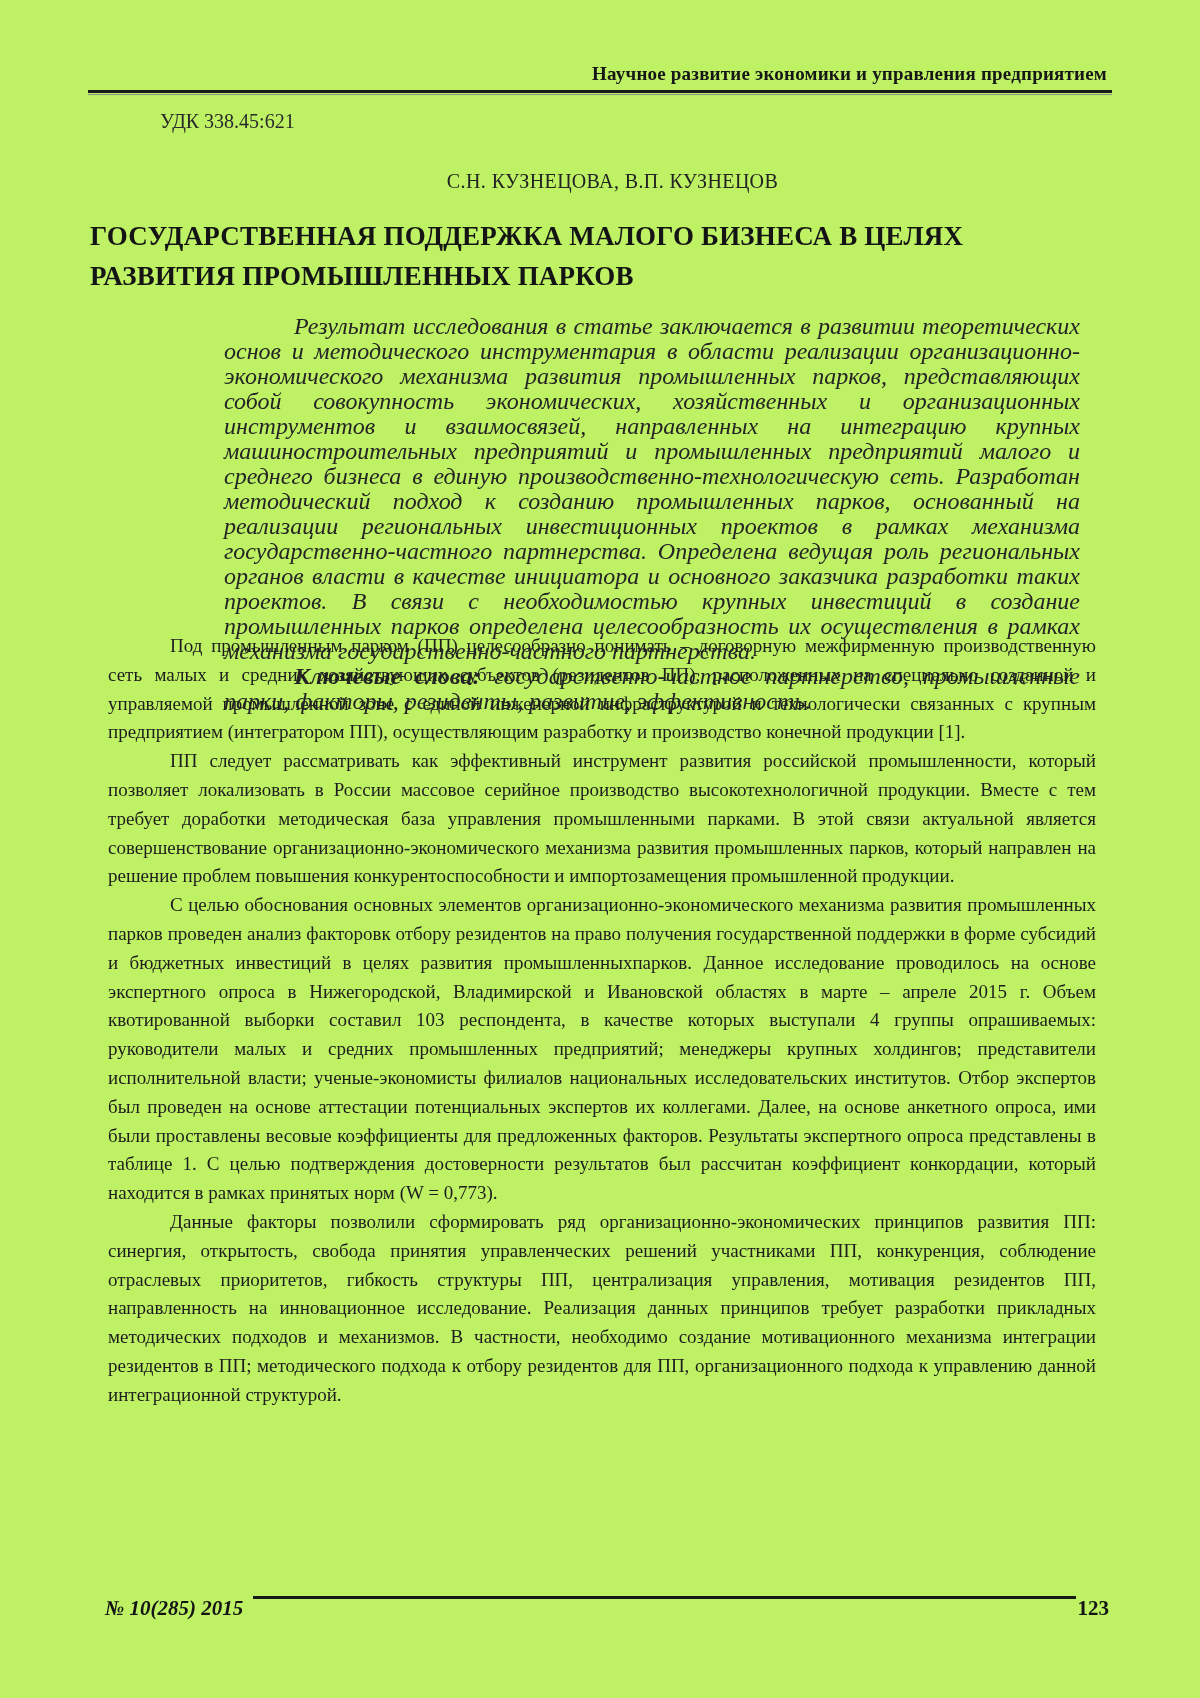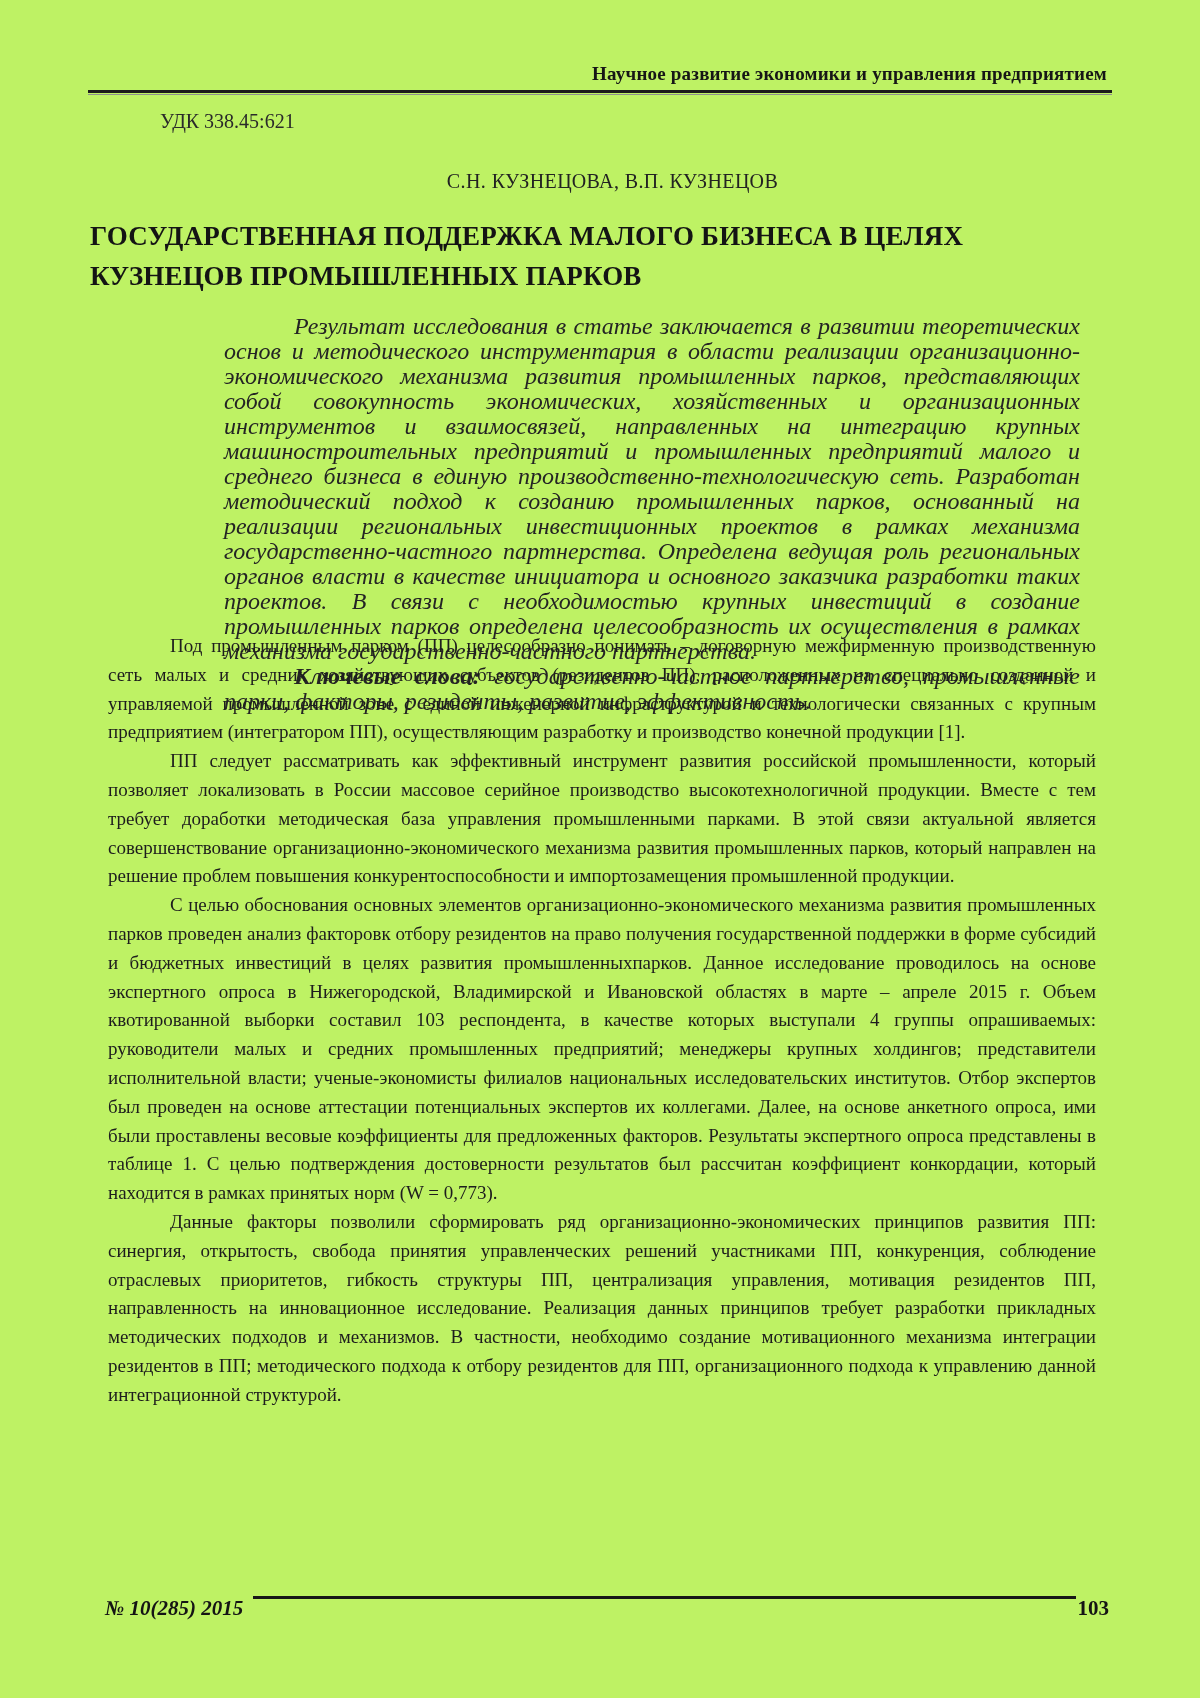--- a/index.html
+++ b/index.html
@@ -105,34 +105,34 @@
     <div class="thick"></div>
     <div class="thin"></div>
   </div>
 
   <div class="udc">УДК 338.45:621</div>
 
   <div class="authors">С.Н. КУЗНЕЦОВА, В.П. КУЗНЕЦОВ</div>
 
   <div class="article-title">
     <div>ГОСУДАРСТВЕННАЯ ПОДДЕРЖКА МАЛОГО БИЗНЕСА В ЦЕЛЯХ</div>
-    <div>КУЗНЕЦОВ ПРОМЫШЛЕННЫХ ПАРКОВ</div>
+    <div>РАЗВИТИЯ ПРОМЫШЛЕННЫХ ПАРКОВ</div>
   </div>
 
   <div class="abstract-block">
     <p>Результат исследования в статье заключается в развитии теоретических основ и методического инструментария в области реализации организационно-экономического механизма развития промышленных парков, представляющих собой совокупность экономических, хозяйственных и организационных инструментов и взаимосвязей, направленных на интеграцию крупных машиностроительных предприятий и промышленных предприятий малого и среднего бизнеса в единую производственно-технологическую сеть. Разработан методический подход к созданию промышленных парков, основанный на реализации региональных инвестиционных проектов в рамках механизма государственно-частного партнерства. Определена ведущая роль региональных органов власти в качестве инициатора и основного заказчика разработки таких проектов. В связи с необходимостью крупных инвестиций в создание промышленных парков определена целесообразность их осуществления в рамках механизма государственно-частного партнерства.</p>
     <p><span class="keywords-label">Ключевые слова:</span><span> государственно-частное партнерство, промышленные парки, факторы, резиденты, развитие, эффективность.</span></p>
   </div>
 
   <div class="body-text">
     <p>Под промышленным парком (ПП) целесообразно понимать – договорную межфирменную производственную сеть малых и средних хозяйствующих субъектов (резидентов ПП), расположенных на специально созданной и управляемой промышленной зоне с единой инженерной инфраструктурой и технологически связанных с крупным предприятием (интегратором ПП), осуществляющим разработку и производство конечной продукции [1].</p>
     <p>ПП следует рассматривать как эффективный инструмент развития российской промышленности, который позволяет локализовать в России массовое серийное производство высокотехнологичной продукции. Вместе с тем требует доработки методическая база управления промышленными парками. В этой связи актуальной является совершенствование организационно-экономического механизма развития промышленных парков, который направлен на решение проблем повышения конкурентоспособности и импортозамещения промышленной продукции.</p>
     <p>С целью обоснования основных элементов организационно-экономического механизма развития промышленных парков проведен анализ факторовк отбору резидентов на право получения государственной поддержки в форме субсидий и бюджетных инвестиций в целях развития промышленныхпарков. Данное исследование проводилось на основе экспертного опроса в Нижегородской, Владимирской и Ивановской областях в марте – апреле 2015 г. Объем квотированной выборки составил 103 респондента, в качестве которых выступали 4 группы опрашиваемых: руководители малых и средних промышленных предприятий; менеджеры крупных холдингов; представители исполнительной власти; ученые-экономисты филиалов национальных исследовательских институтов. Отбор экспертов был проведен на основе аттестации потенциальных экспертов их коллегами. Далее, на основе анкетного опроса, ими были проставлены весовые коэффициенты для предложенных факторов. Результаты экспертного опроса представлены в таблице 1. С целью подтверждения достоверности результатов был рассчитан коэффициент конкордации, который находится в рамках принятых норм (W = 0,773).</p>
     <p>Данные факторы позволили сформировать ряд организационно-экономических принципов развития ПП: синергия, открытость, свобода принятия управленческих решений участниками ПП, конкуренция, соблюдение отраслевых приоритетов, гибкость структуры ПП, централизация управления, мотивация резидентов ПП, направленность на инновационное исследование. Реализация данных принципов требует разработки прикладных методических подходов и механизмов. В частности, необходимо создание мотивационного механизма интеграции резидентов в ПП; методического подхода к отбору резидентов для ПП, организационного подхода к управлению данной интеграционной структурой.</p>
   </div>
 
   <div class="footer">
     <span class="issue">№ 10(285) 2015</span>
     <span class="footer-rule"></span>
-    <span class="page-number">103</span>
+    <span class="page-number">123</span>
   </div>
 
 </div>
 
 </body></html>

